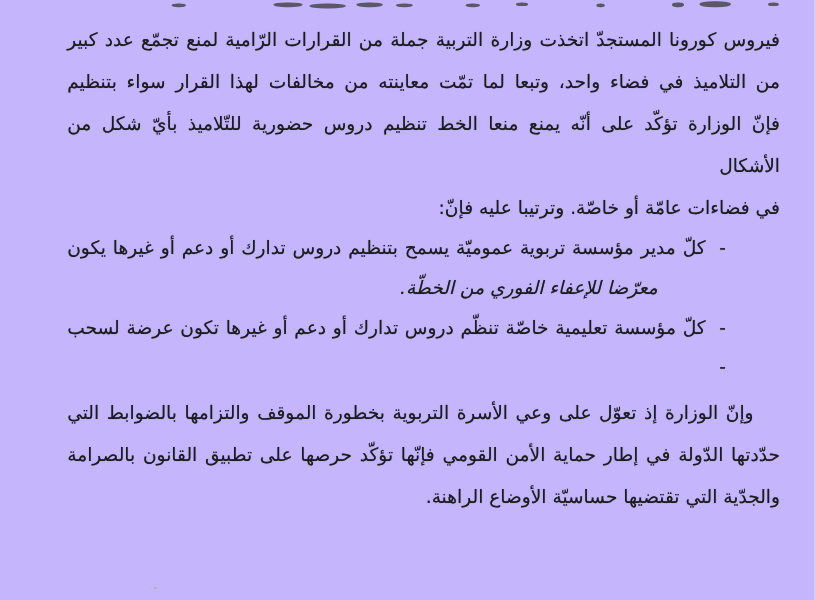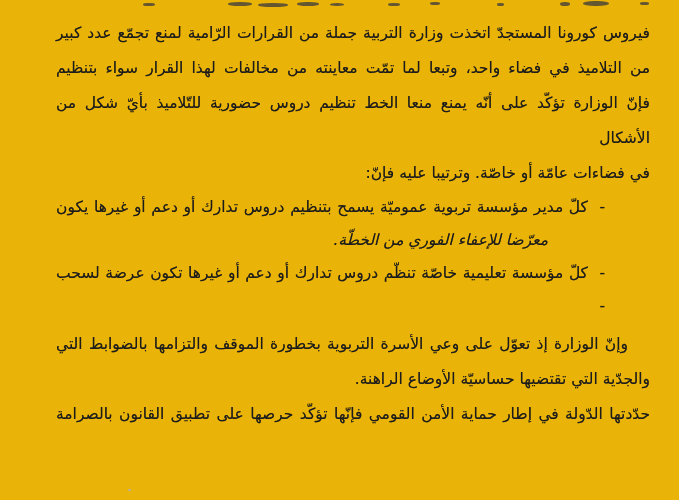--- a/index.html
+++ b/index.html
@@ -5,21 +5,21 @@
   html, body {
     margin: 0;
     padding: 0;
     background: #fcfcfb;
   }
   .page {
     position: relative;
     width: 679px;
     height: 500px;
     overflow: hidden;
-    background: #eab308;
+    background: #c4b5fd;
     direction: rtl;
     font-family: "DejaVu Sans", sans-serif;
     color: #1c1c1c;
   }
   .content {
     position: absolute;
     top: 16px;
     right: 29px;
     left: 56px;
   }
@@ -119,21 +119,21 @@
       <div>
         <div class="line bullet-first">
           <span class="marker">-</span>
         </div>
       </div>
 
     </div>
 
     <div class="para2">
       <div class="line just indent">وإنّ الوزارة إذ تعوّل على وعي الأسرة التربوية بخطورة الموقف والتزامها بالضوابط التي</div>
+      <div class="line just">حدّدتها الدّولة في إطار حماية الأمن القومي فإنّها تؤكّد حرصها على تطبيق القانون بالصرامة</div>
       <div class="line">والجدّية التي تقتضيها حساسيّة الأوضاع الراهنة.</div>
-      <div class="line just">حدّدتها الدّولة في إطار حماية الأمن القومي فإنّها تؤكّد حرصها على تطبيق القانون بالصرامة</div>
     </div>
 
   </div>
 
   <i class="speck"></i>
 
 </div>
 
 </body></html>

